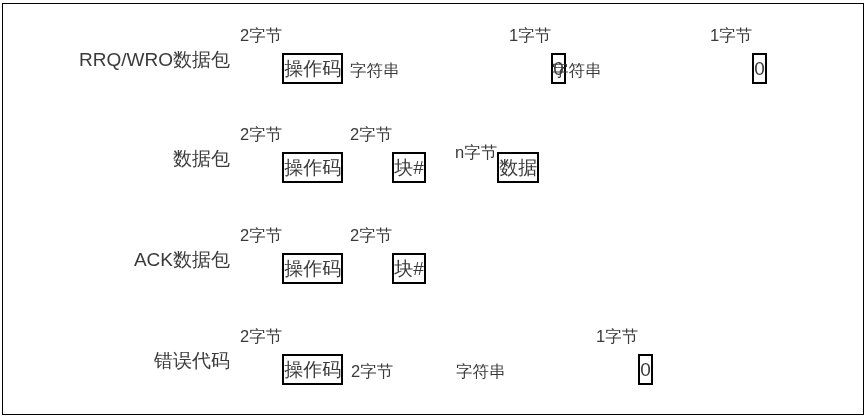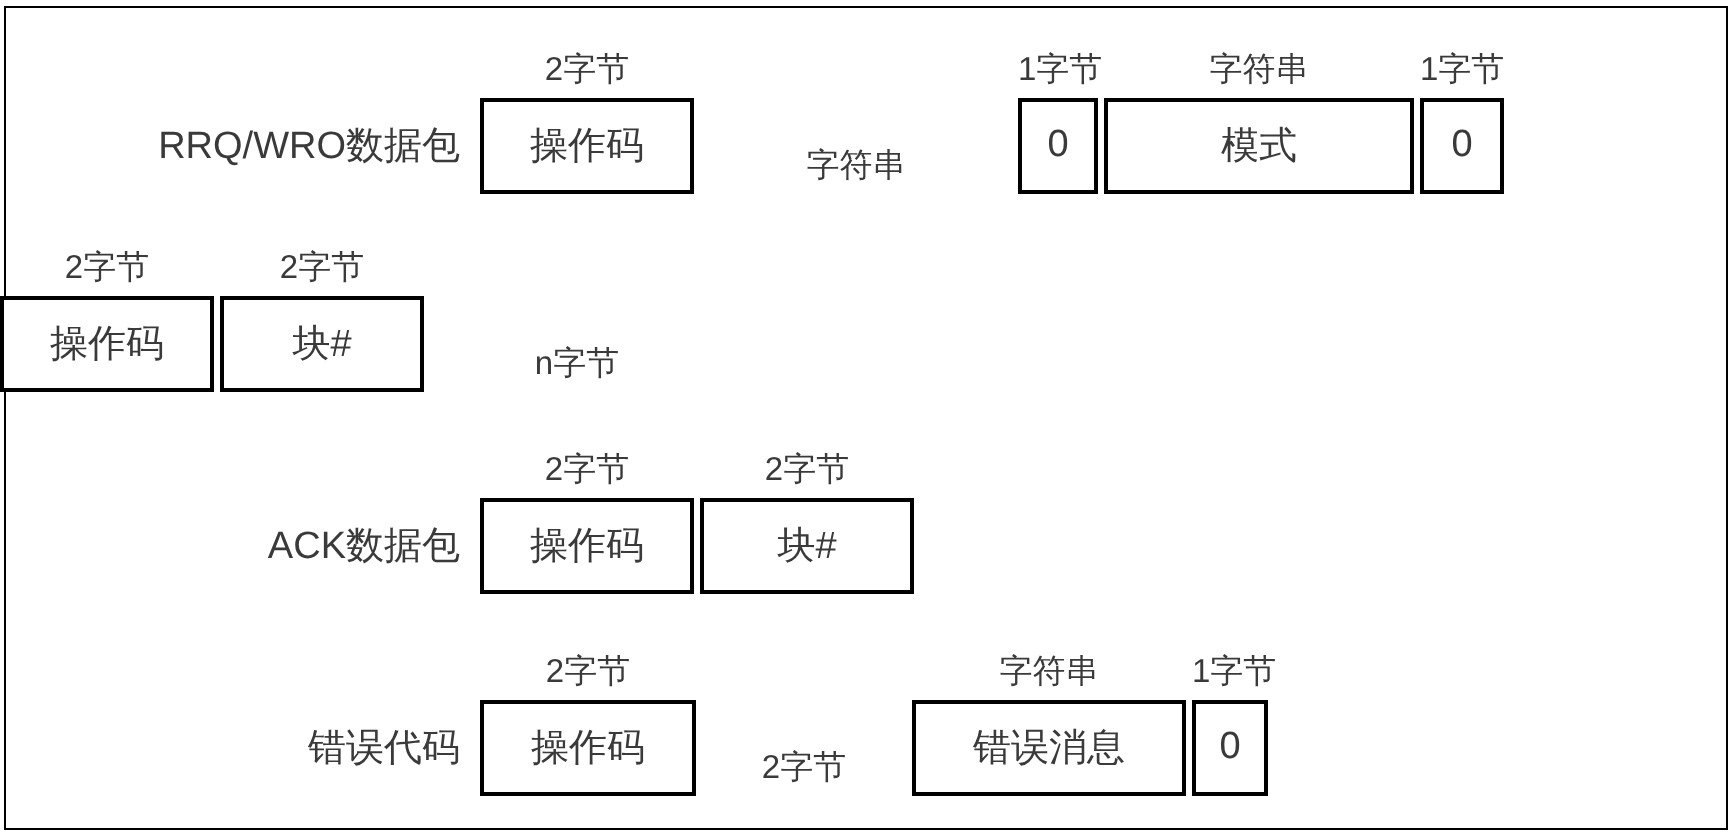--- a/index.html
+++ b/index.html
@@ -47,39 +47,40 @@
     font-size: 19px;
     white-space: nowrap;
   }
   .fields {
     display: flex;
     align-items: flex-end;
     gap: 3px;
   }
   .field {
     display: flex;
-    flex-direction: column;
+    flex-direction: row;
   }
   .size {
     height: 24px;
     line-height: 20px;
     text-align: center;
     font-size: 16.5px;
     white-space: nowrap;
   }
   .box {
-    height: 48px;
+    height: 31px;
     box-sizing: border-box;
     border: 2px solid #000000;
     background: #ffffff;
     display: flex;
     align-items: center;
     justify-content: center;
     font-size: 19px;
     white-space: nowrap;
+    margin-top: 28px;
   }
   .fw107 { width: 107px; }
   .fw156 { width: 156px; }
   .fw40  { width: 40px; }
   .fw155 { width: 155px; }
   .fw42  { width: 42px; }
   .fw102 { width: 102px; }
   .fw147 { width: 147px; align-items: center; }
   .fw108 { width: 108px; }
   .fw137 { width: 137px; }
@@ -100,41 +101,42 @@
       </div>
       <div class="field fw156">
         <div class="size">字符串</div>
       </div>
       <div class="field fw40">
         <div class="size">1字节</div>
         <div class="box">0</div>
       </div>
       <div class="field fw155">
         <div class="size">字符串</div>
-        <div class="box">模式</div>
       </div>
       <div class="field fw42">
         <div class="size">1字节</div>
         <div class="box">0</div>
       </div>
     </div>
   </div>
 
   <div class="row row2">
+    <div class="row-label">数据包</div>
     <div class="fields">
       <div class="field fw107">
         <div class="size">2字节</div>
         <div class="box">操作码</div>
       </div>
       <div class="field fw102">
         <div class="size">2字节</div>
         <div class="box">块#</div>
       </div>
       <div class="field fw147">
         <div class="size">n字节</div>
+        <div class="box">数据</div>
       </div>
     </div>
   </div>
 
   <div class="row row3">
     <div class="row-label">ACK数据包</div>
     <div class="fields">
       <div class="field fw107">
         <div class="size">2字节</div>
         <div class="box">操作码</div>
@@ -151,21 +153,20 @@
     <div class="fields">
       <div class="field fw108">
         <div class="size">2字节</div>
         <div class="box">操作码</div>
       </div>
       <div class="field fw102">
         <div class="size">2字节</div>
       </div>
       <div class="field fw137">
         <div class="size">字符串</div>
-        <div class="box">错误消息</div>
       </div>
       <div class="field fw38">
         <div class="size">1字节</div>
         <div class="box">0</div>
       </div>
     </div>
   </div>
 </div>
 
 </body></html>

